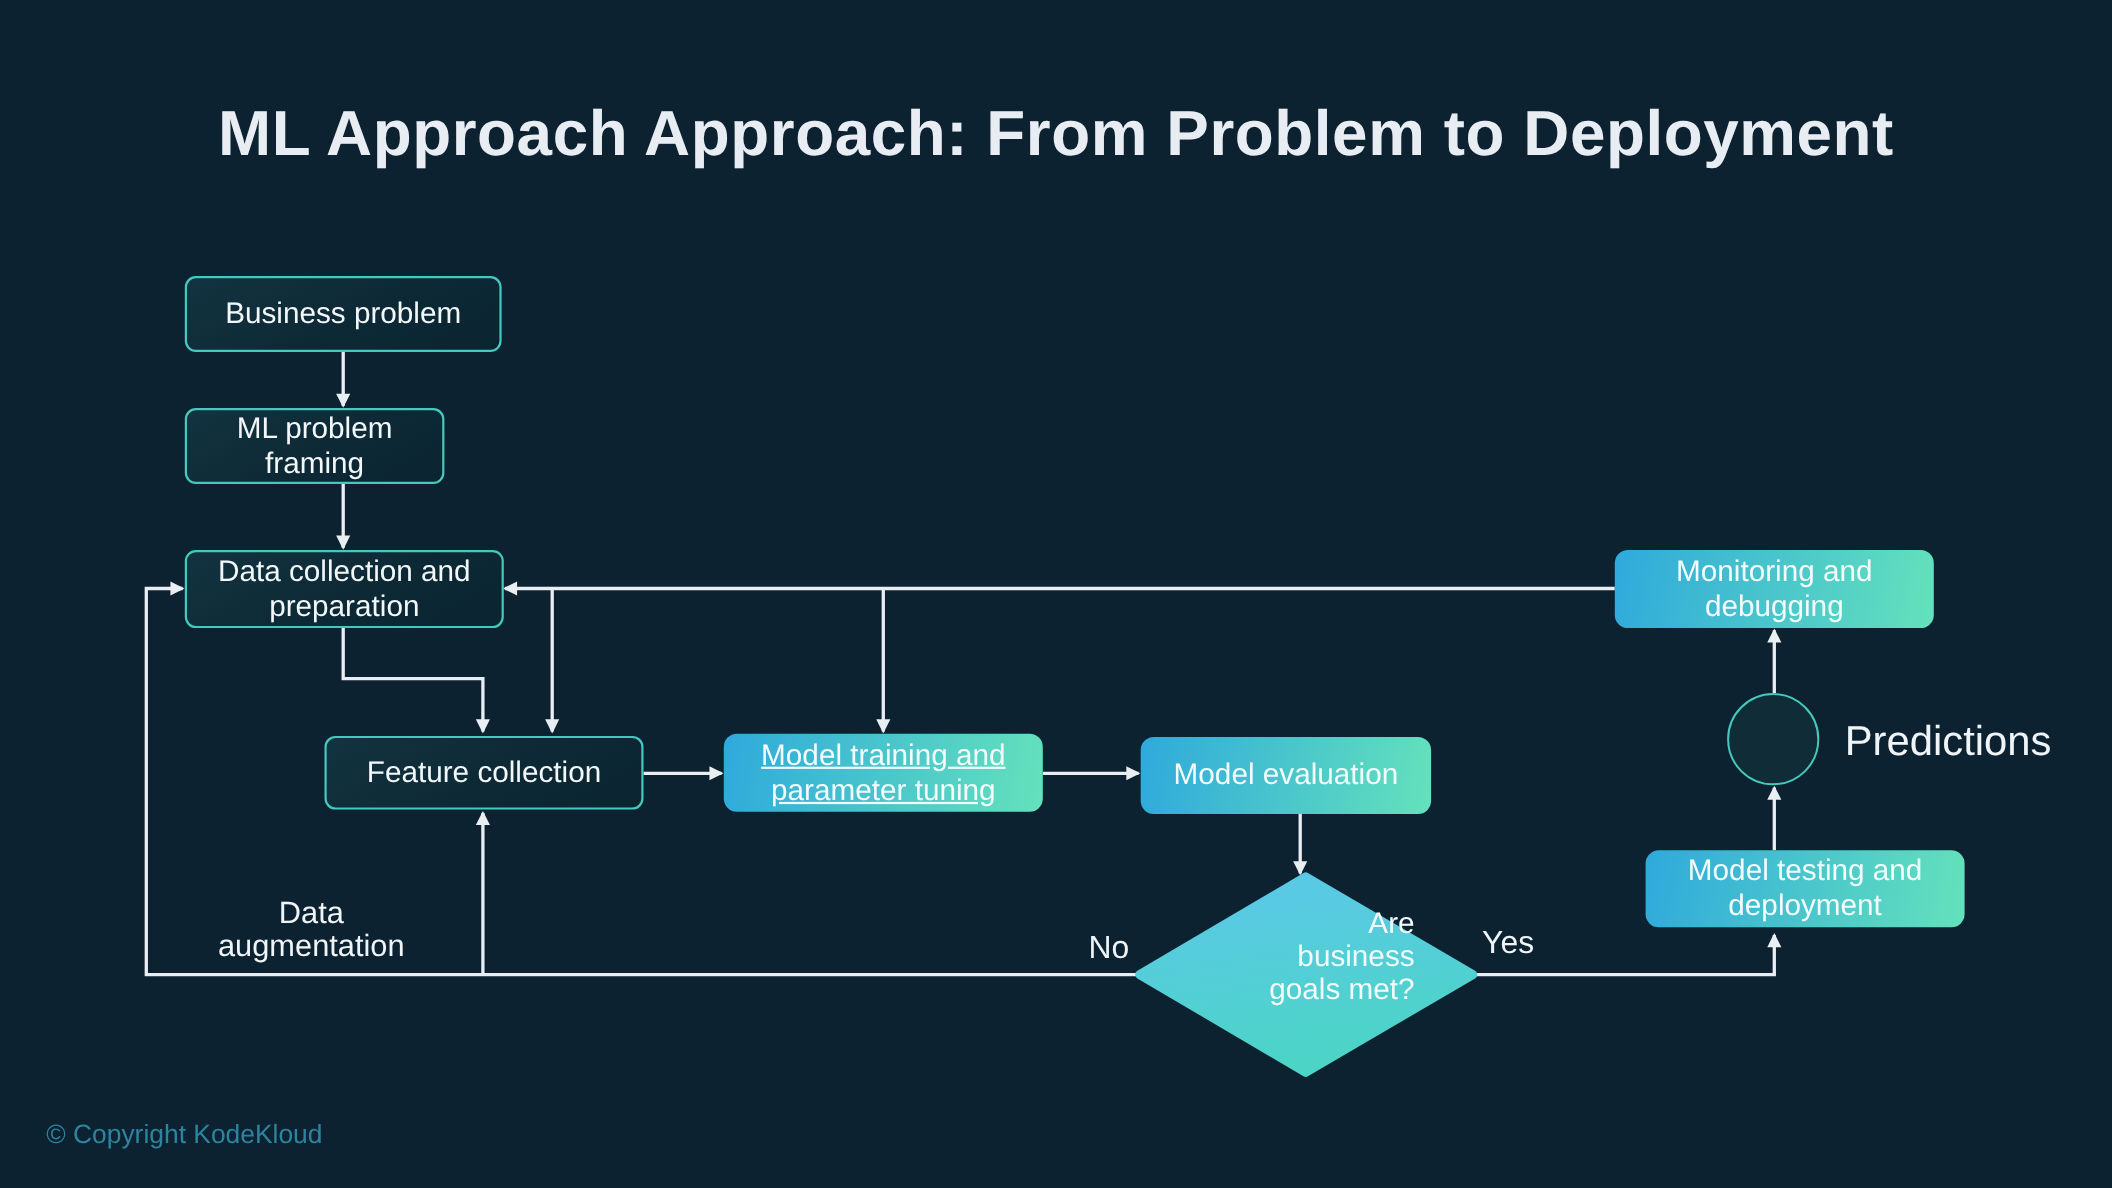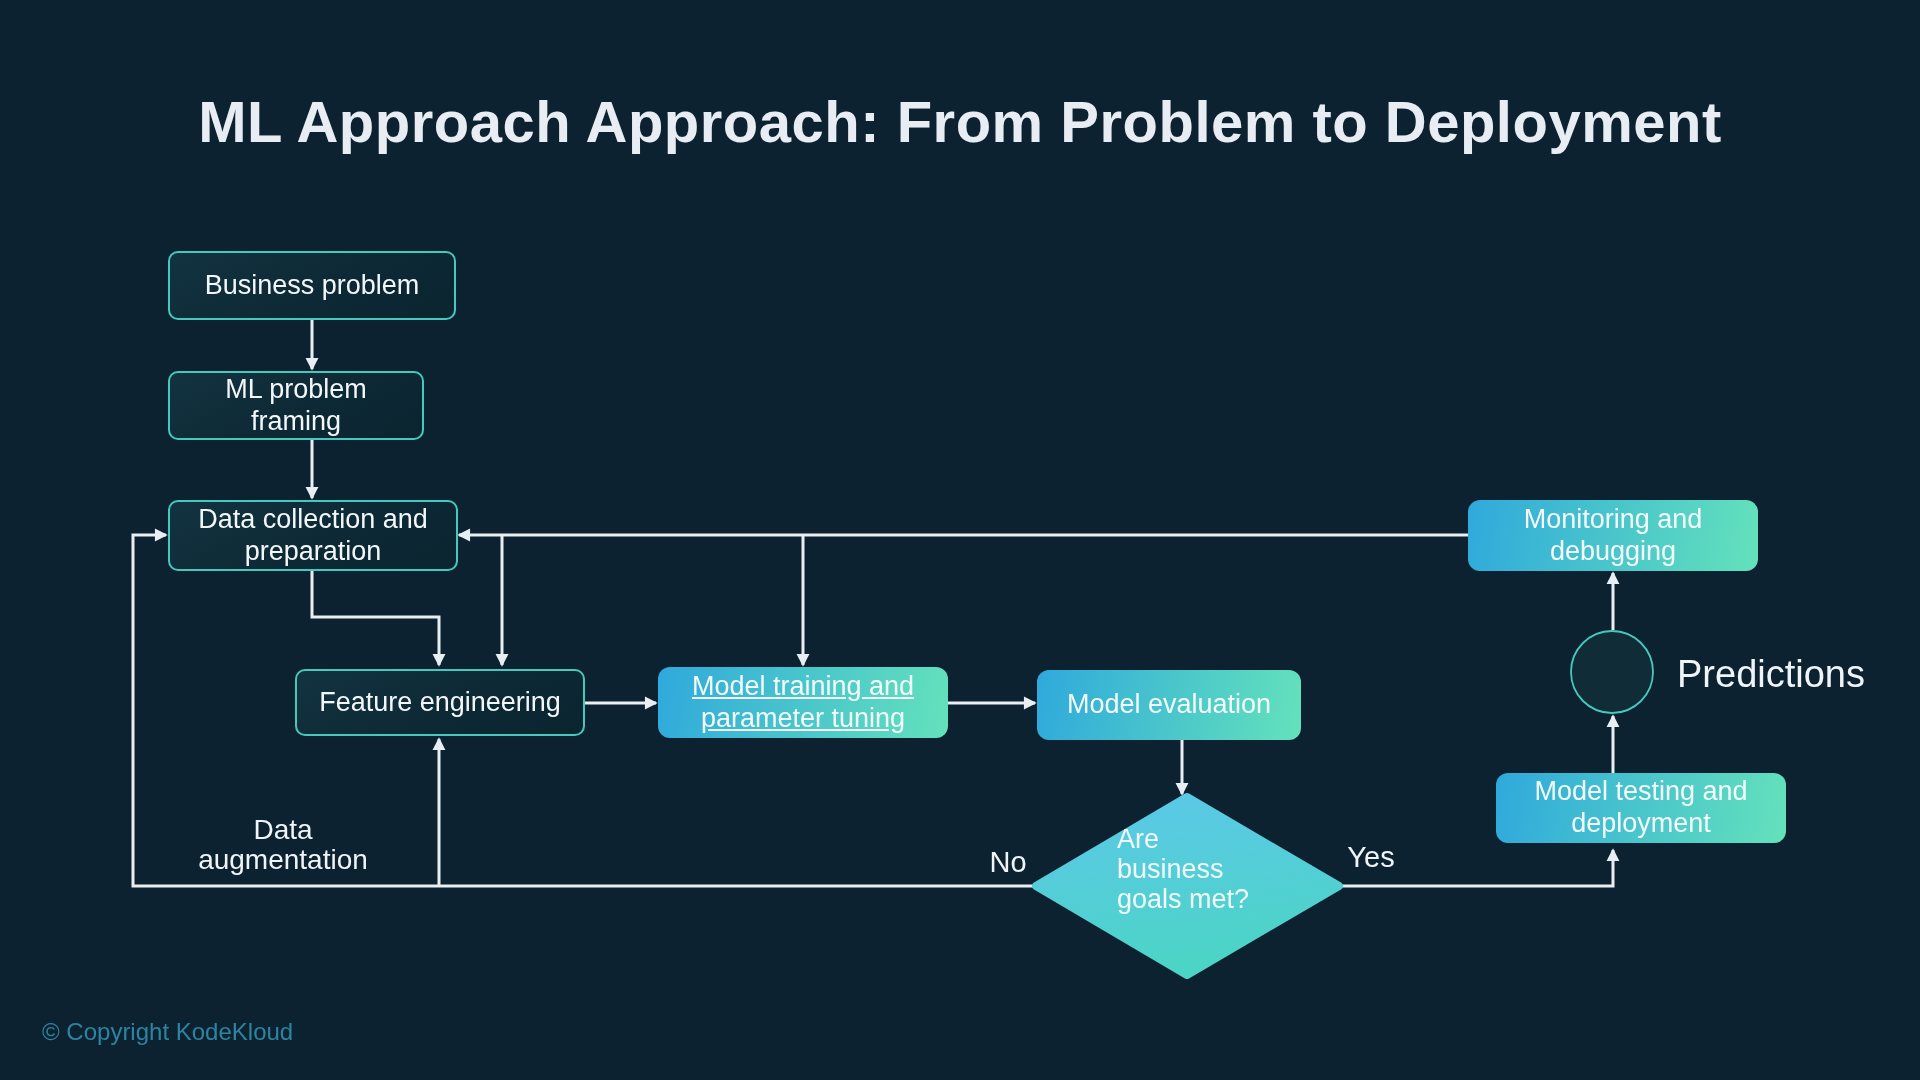--- a/index.html
+++ b/index.html
@@ -58,24 +58,24 @@
   .edge-label {
     position: absolute;
     color: #eef4f7;
     font-size: 28px;
     line-height: 30px;
     z-index: 2;
     text-align: center;
   }
   .decision-label {
     position: absolute;
-    left: 1117px;
+    left: 1146px;
     top: 824px;
     width: 140px;
-    text-align: left;
+    text-align: right;
     font-size: 27px;
     line-height: 30px;
     color: #f2fafc;
     z-index: 2;
   }
   .copyright {
     position: absolute;
     left: 42px;
     top: 1018px;
     font-size: 24px;
@@ -119,25 +119,25 @@
       <path d="M1468,535 H459" marker-end="url(#arrow)"></path>
     </g>
 
     <polygon points="1187,797 1339,886 1187,975 1036,886" fill="url(#diamondGrad)" stroke="url(#diamondGrad)" stroke-width="8" stroke-linejoin="round"></polygon>
 
     <circle cx="1612" cy="672" r="41" fill="#0f2c37" stroke="#45c9bf" stroke-width="1.8"></circle>
   </svg>
 
   <div class="node outline" style="left:168px; top:251px; width:288px; height:69px;">Business problem</div>
 
-  <div class="node outline" style="left:168px; top:371px; width:256px; height:69px;">ML problem framing</div>
+  <div class="node outline" style="left:168px; top:371px; width:236px; height:69px;">ML problem framing</div>
 
   <div class="node outline" style="left:168px; top:500px; width:290px; height:71px;">Data collection and preparation</div>
 
-  <div class="node outline" style="left:295px; top:669px; width:290px; height:67px;">Feature engineering</div>
+  <div class="node outline" style="left:295px; top:669px; width:290px; height:67px;">Feature collection</div>
 
   <div class="node gradient" style="left:658px; top:667px; width:290px; height:71px;text-decoration:underline;">Model training and parameter tuning</div>
 
   <div class="node gradient" style="left:1037px; top:670px; width:264px; height:70px;">Model evaluation</div>
 
   <div class="node gradient" style="left:1468px; top:500px; width:290px; height:71px;">Monitoring and debugging</div>
 
   <div class="node gradient" style="left:1468px; top:773px; width:290px; height:70px;margin-left:28px;">Model testing and deployment</div>
 
   <div class="decision-label">Are business goals met?</div>

